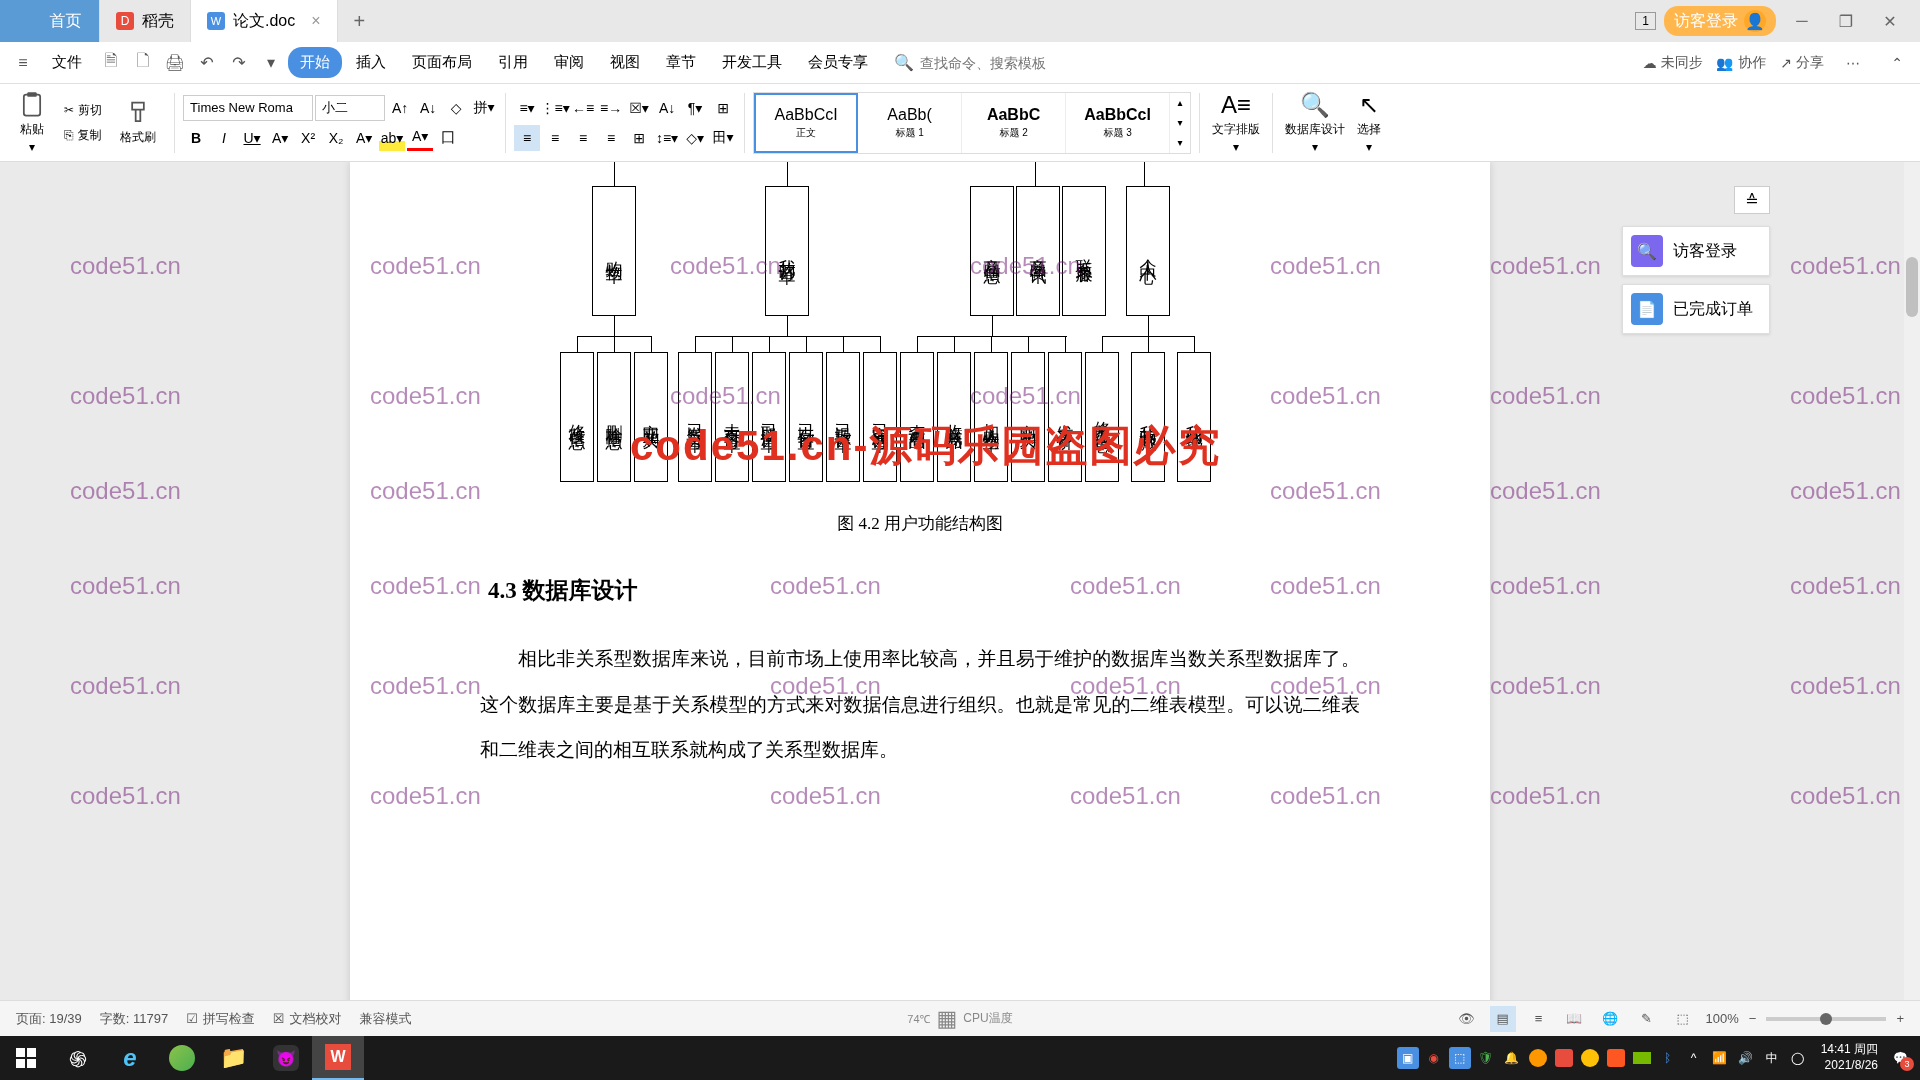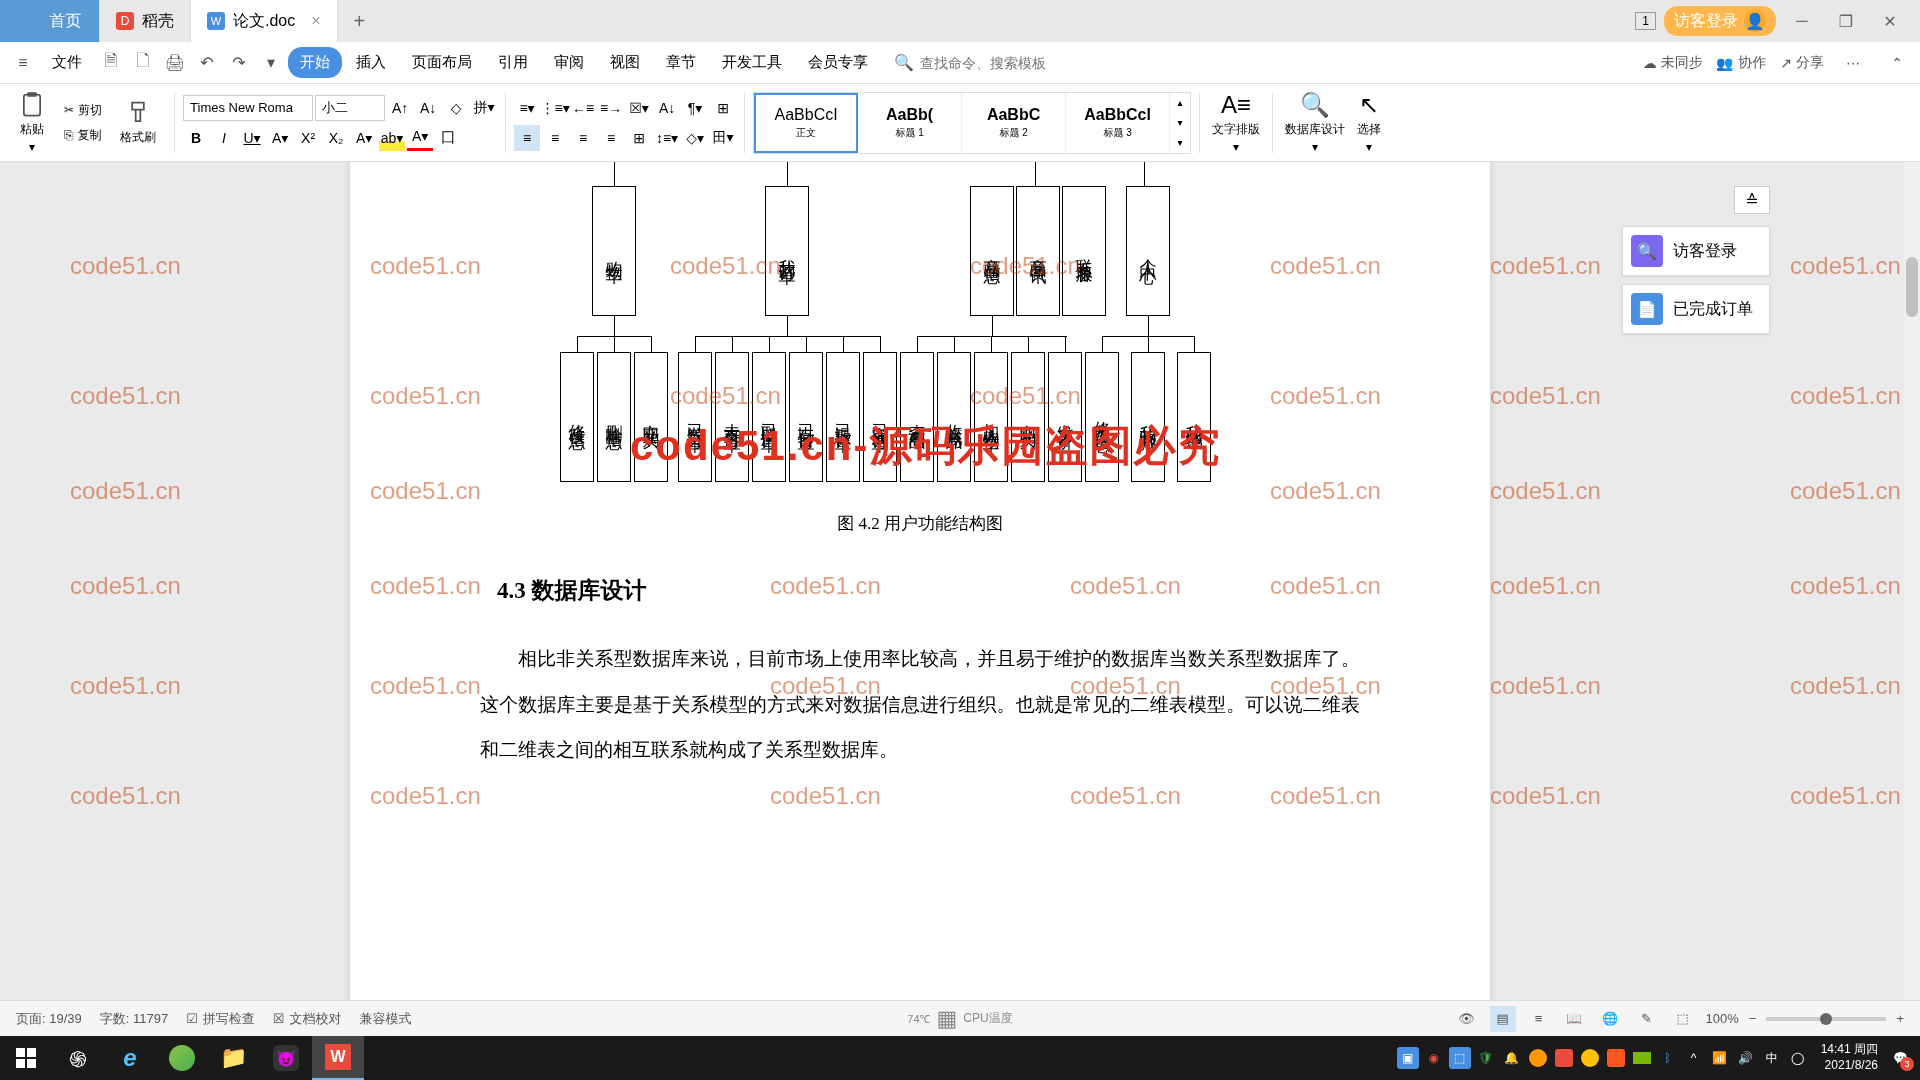--- a/index.html
+++ b/index.html
@@ -1,19 +1,19 @@
 <!DOCTYPE html>
 <html><head>
 <meta charset="utf-8">
 <style>
 * { margin: 0; padding: 0; box-sizing: border-box; font-family: "Microsoft YaHei", sans-serif; }
 body { width: 1920px; height: 1080px; background: #fff; overflow: hidden; position: relative; }
 
 
-.watermark { position: absolute; color: #c2410c; font-size: 24px; font-weight: 300; z-index: 1; pointer-events: none; opacity: 0.5; }
+.watermark { position: absolute; color: #701a75; font-size: 24px; font-weight: 300; z-index: 1; pointer-events: none; opacity: 0.5; }
 
 
 .titlebar { height: 42px; background: #e8e8e8; display: flex; align-items: stretch; position: relative; z-index: 10; }
 .tab { display: flex; align-items: center; padding: 0 16px; gap: 8px; border-right: 1px solid #ddd; cursor: pointer; }
 .tab.home { background: #5a9bd5; color: #fff; width: 100px; justify-content: center; padding-left: 48px; }
 .tab.active { background: #fff; }
 .tab-icon { width: 18px; height: 18px; display: inline-block; }
 .tab-close { margin-left: 8px; color: #999; }
 .new-tab { padding: 0 16px; display: flex; align-items: center; font-size: 20px; color: #666; }
 .titlebar-right { margin-left: auto; display: flex; align-items: center; gap: 8px; padding-right: 12px; }
@@ -56,21 +56,21 @@
 .page { position: absolute; left: 350px; width: 1140px; top: 0; bottom: 0; background: #fff; box-shadow: 0 0 8px rgba(0,0,0,0.15); }
 .doc-content { position: relative; padding: 0 130px; }
 
 
 .diagram { position: relative; height: 480px; font-family: SimSun; }
 .dbox { position: absolute; border: 1.5px solid #000; background: #fff; writing-mode: vertical-rl; text-orientation: upright; display: flex; align-items: center; justify-content: center; font-size: 17px; letter-spacing: 3px; }
 .dbox.top { width: 44px; height: 130px; top: 24px; }
 .dbox.bot { width: 34px; height: 130px; top: 190px; }
 .line { position: absolute; background: #000; }
 .caption { text-align: center; font-size: 17px; margin-top: 6px; font-family: SimSun; }
-.heading { font-size: 23px; font-weight: bold; margin: 40px 0 30px 17px; font-family: SimSun; }
+.heading { font-size: 23px; font-weight: bold; margin: 40px 0 30px 8px; font-family: SimSun; }
 .para { font-size: 19px; line-height: 2.4; text-indent: 2em; text-align: justify; font-family: SimSun; }
 
 
 .red-wm { position: absolute; color: #e03020; font-size: 42px; font-weight: bold; top: 256px; left: 150px; z-index: 5; letter-spacing: 2px; }
 
 
 .side-panel { position: absolute; right: 150px; top: 24px; z-index: 20; }
 .side-toggle { width: 36px; height: 28px; border: 1px solid #ccc; background: #fff; display: flex; align-items: center; justify-content: center; margin-bottom: 12px; margin-left: auto; }
 .side-btn { display: flex; align-items: center; gap: 10px; background: #fff; border: 1px solid #ddd; padding: 8px 16px 8px 8px; margin-bottom: 8px; box-shadow: 0 1px 3px rgba(0,0,0,0.1); }
 .side-icon { width: 32px; height: 32px; border-radius: 4px; display: flex; align-items: center; justify-content: center; color: #fff; }
@@ -247,21 +247,21 @@
       <div class="fmt-btn">田▾</div>
     </div>
   </div>
   <div class="tool-sep"></div>
   <div class="style-gallery">
     <div class="style-item sel">
         <div class="style-preview">AaBbCcI</div>
         <div class="style-label">正文</div>
       </div>
     <div class="style-item">
-        <div class="style-preview" style="font-weight:bold">AaBb(</div>
+        <div class="style-preview" style="font-weight:normal">AaBb(</div>
         <div class="style-label">标题 1</div>
       </div>
     <div class="style-item">
         <div class="style-preview" style="font-weight:bold">AaBbC</div>
         <div class="style-label">标题 2</div>
       </div>
     <div class="style-item">
         <div class="style-preview" style="font-weight:bold">AaBbCcl</div>
         <div class="style-label">标题 3</div>
       </div>

